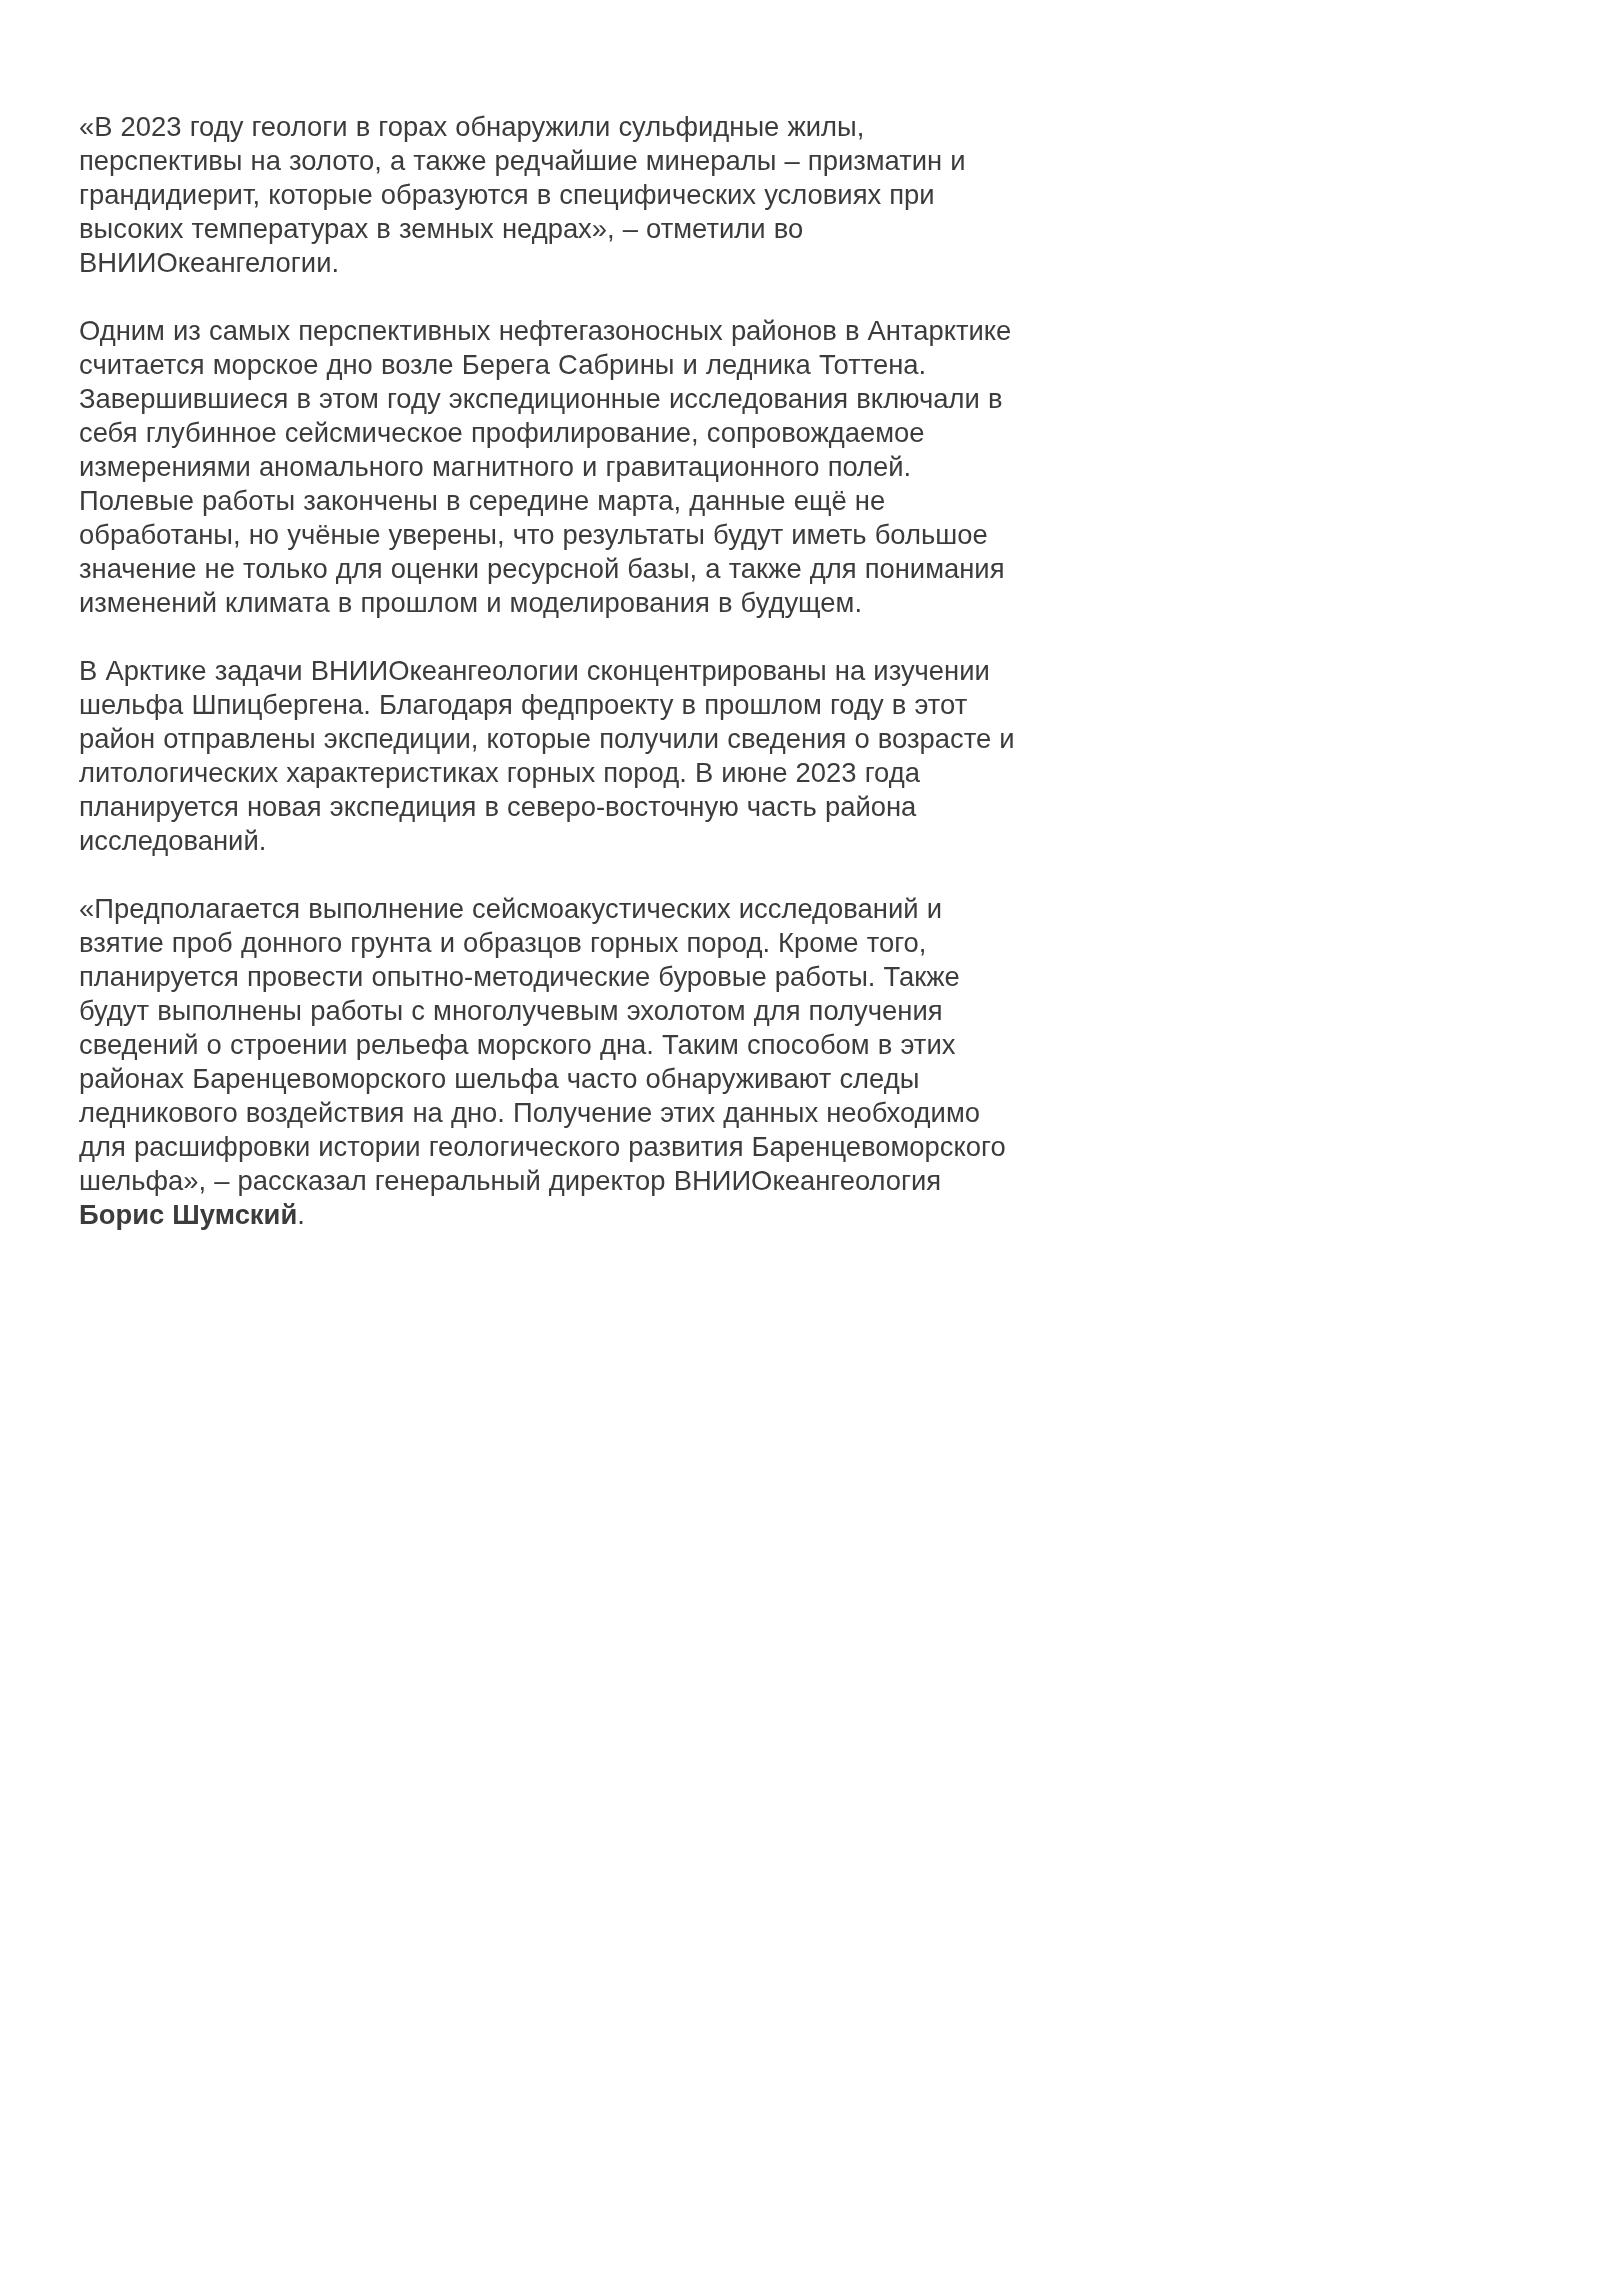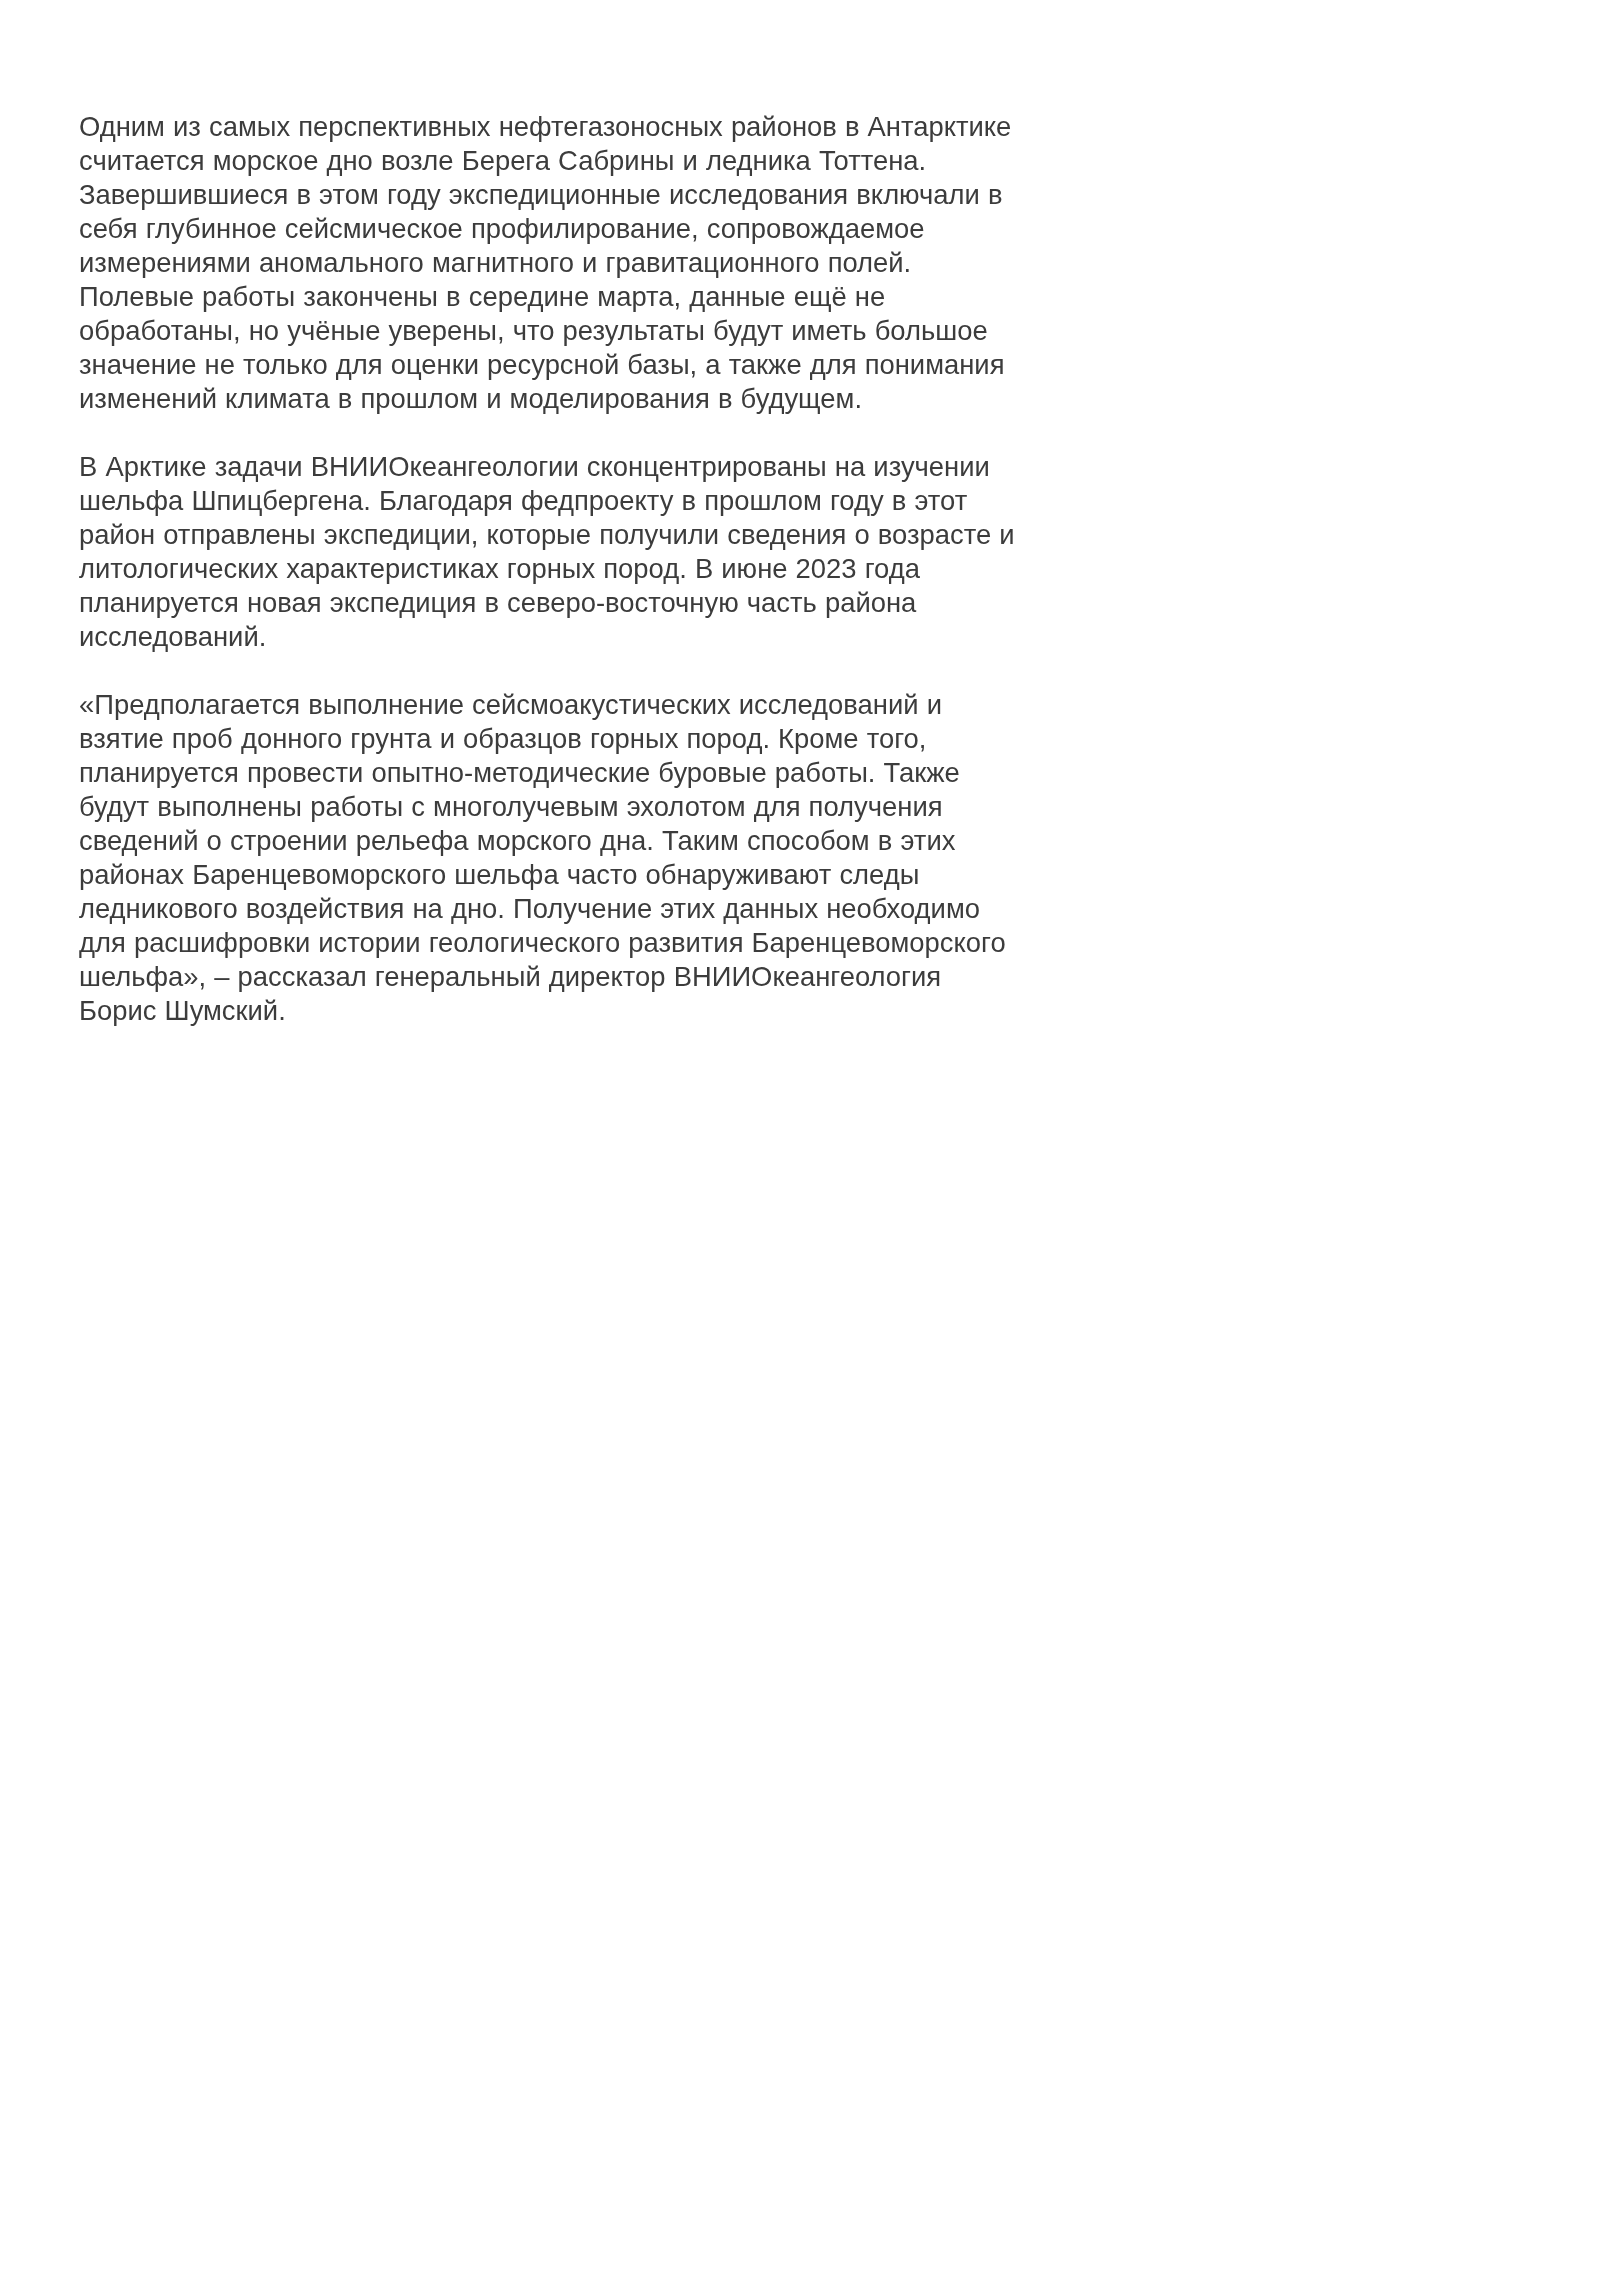--- a/index.html
+++ b/index.html
@@ -23,29 +23,30 @@
   }
   .doc-para {
     margin: 0 0 34px 0;
     font-size: 27.4px;
     line-height: 34px;
     color: #3c3c3c;
     text-align: left;
     word-spacing: 0.5px;
   }
   .doc-para .bold {
-    font-weight: normal;
+    font-weight: bold;
   }
 </style>
 </head>
 <body>
 
 <div class="page">
   <div class="content">
 
+    <p class="doc-para">«В 2023 году геологи в горах обнаружили сульфидные жилы, перспективы на золото, а также редчайшие минералы – призматин и грандидиерит, которые образуются в специфических условиях при высоких температурах в земных недрах», – отметили во ВНИИОкеангелогии.</p>
 
     <p class="doc-para">Одним из самых перспективных нефтегазоносных районов в Антарктике считается морское дно возле Берега Сабрины и ледника Тоттена. Завершившиеся в этом году экспедиционные исследования включали в себя глубинное сейсмическое профилирование, сопровождаемое измерениями аномального магнитного и гравитационного полей. Полевые работы закончены в середине марта, данные ещё не обработаны, но учёные уверены, что результаты будут иметь большое значение не только для оценки ресурсной базы, а также для понимания изменений климата в прошлом и моделирования в будущем.</p>
 
     <p class="doc-para">В Арктике задачи ВНИИОкеангеологии сконцентрированы на изучении шельфа Шпицбергена. Благодаря федпроекту в прошлом году в этот район отправлены экспедиции, которые получили сведения о возрасте и литологических характеристиках горных пород. В июне 2023 года планируется новая экспедиция в северо-восточную часть района исследований.</p>
 
     <p class="doc-para"><span>«Предполагается выполнение сейсмоакустических исследований и взятие проб донного грунта и образцов горных пород. Кроме того, планируется провести опытно-методические буровые работы. Также будут выполнены работы с многолучевым эхолотом для получения сведений о строении рельефа морского дна. Таким способом в этих районах Баренцевоморского шельфа часто обнаруживают следы ледникового воздействия на дно. Получение этих данных необходимо для расшифровки истории геологического развития Баренцевоморского шельфа», – рассказал генеральный директор ВНИИОкеангеология </span><span class="bold">Борис Шумский</span><span>.</span></p>
 
   </div>
 </div>
 

